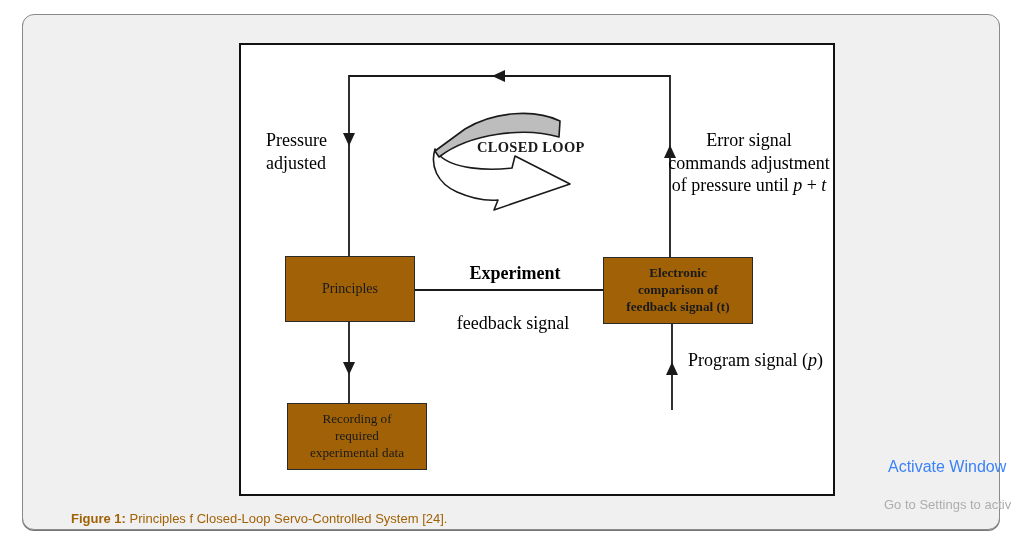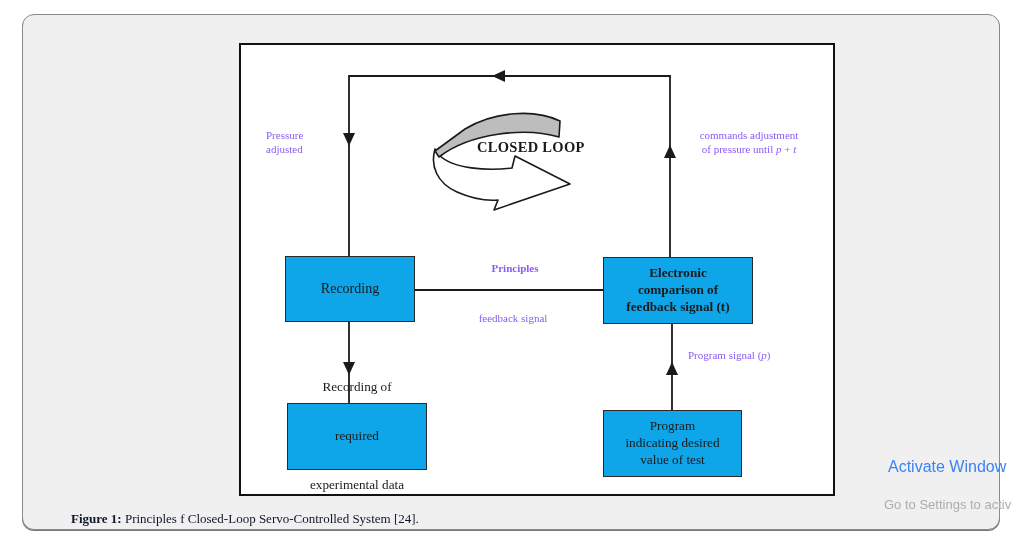--- a/index.html
+++ b/index.html
@@ -13,38 +13,38 @@
     position:absolute;left:22px;top:14px;width:978px;height:516px;
     background:#f0f0f1;border:1px solid #8a8a8a;border-radius:12px;
     box-shadow:0 1px 0 #777;
     box-sizing:border-box;
   }
   .diagram{
     position:absolute;left:216px;top:28px;width:596px;height:453px;
     background:#ffffff;border:2px solid #111;box-sizing:border-box;
   }
   svg.wires{position:absolute;left:0;top:0;width:592px;height:449px;}
-  .lbl{position:absolute;font-size:11px;line-height:1.25;color:#8b5cf6;}
+  .lbl{position:absolute;font-size:18px;line-height:1.25;color:#000000;}
   .lbl.center{text-align:center;}
   .bold{font-weight:bold;}
   .box{
-    position:absolute;background:#0ea5e9;border:1.6px solid #2a2a2a;
+    position:absolute;background:#a16207;border:1.6px solid #2a2a2a;
     display:flex;flex-direction:column;align-items:center;justify-content:center;
     text-align:center;font-size:13.2px;line-height:1.28;box-sizing:border-box;
   }
   .box.boldtext{font-weight:bold;}
   .closedloop{
     position:absolute;left:236px;top:94px;width:130px;
     font-weight:bold;font-size:14.5px;letter-spacing:.3px;z-index:3;
   }
   .ribbon{position:absolute;left:184px;top:66px;z-index:2;}
   .caption{
     position:absolute;left:48px;top:496px;
-    font-family:Liberation Serif, serif;
-    font-size:13px;color:#0f172a;
+    font-family:Liberation Sans, sans-serif;
+    font-size:13px;color:#a16207;
   }
   .watermark1{
     position:absolute;left:888px;top:458px;
     font-family:"Liberation Sans","DejaVu Sans",sans-serif;
     font-size:16px;color:#3b82f6;white-space:nowrap;z-index:5;
   }
   .watermark2{
     position:absolute;left:884px;top:497px;
     font-family:"Liberation Sans","DejaVu Sans",sans-serif;
     font-size:13px;color:#adadad;white-space:nowrap;z-index:5;
@@ -82,53 +82,49 @@
       <path d="M135,10 C110,-2 70,0 40,18 L10,40 L14,46 C45,22 100,16 134,26 Z" fill="#bdbdbd" stroke="#1a1a1a" stroke-width="1.6" stroke-linejoin="round"></path>
     </svg>
     <div class="closedloop">CLOSED LOOP</div>
 
     <div class="lbl" style="left:25px;top:84px;">
       <div>Pressure</div>
       <div>adjusted</div>
     </div>
 
     <div class="lbl center" style="left:427px;top:84px;width:162px;">
+      <div>Error signal</div>
       <div>commands adjustment</div>
       <div><span>of pressure until </span><span class="it">p</span><span> + </span><span class="it">t</span></div>
     </div>
 
-    <div class="lbl center bold" style="left:214px;top:217px;width:120px;">Principles</div>
+    <div class="lbl center bold" style="left:214px;top:217px;width:120px;">Experiment</div>
 
     <div class="lbl center" style="left:212px;top:267px;width:120px;">feedback signal</div>
 
     <div class="lbl" style="left:447px;top:304px;">
       <span>Program signal (</span><span class="it">p</span><span>)</span>
     </div>
 
     <div class="box" style="left:44px;top:211px;width:130px;height:66px;font-size:14px;">
-      <div>Recording</div>
+      <div>Principles</div>
     </div>
 
     <div class="box boldtext" style="left:362px;top:212px;width:150px;height:67px;">
       <div>Electronic</div>
       <div>comparison of</div>
       <div>feedback signal (t)</div>
     </div>
 
-    <div class="box" style="left:46px;top:358px;width:140px;height:67px;gap:32px;">
+    <div class="box" style="left:46px;top:358px;width:140px;height:67px;">
       <div>Recording of</div>
       <div>required</div>
       <div>experimental data</div>
     </div>
 
-    <div class="box" style="left:362px;top:365px;width:139px;height:67px;">
-      <div>Program</div>
-      <div>indicating desired</div>
-      <div>value of test</div>
-    </div>
 
   </div>
 
   <div class="caption">
     <span class="bold">Figure 1:</span><span> Principles f Closed-Loop Servo-Controlled System [24].</span>
   </div>
 
 </div>
 
 <div class="watermark1">Activate Window</div>

